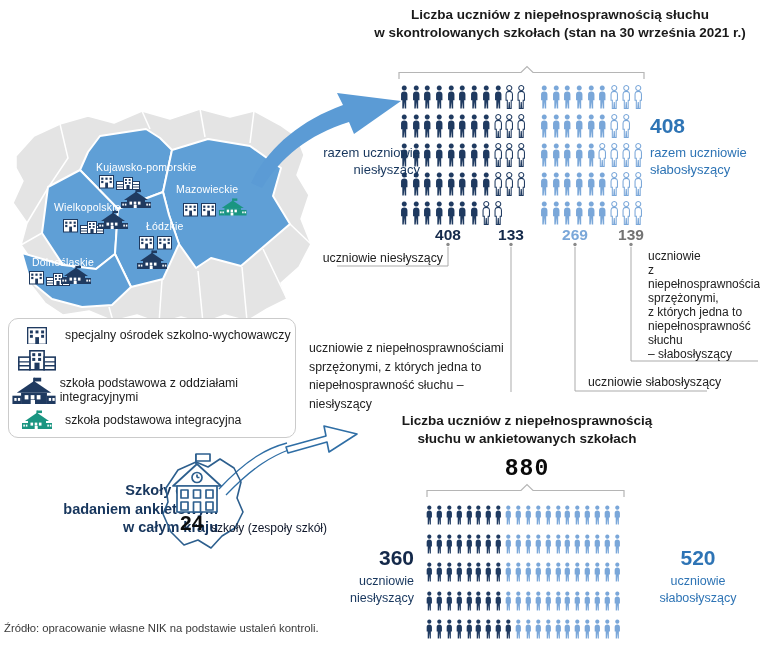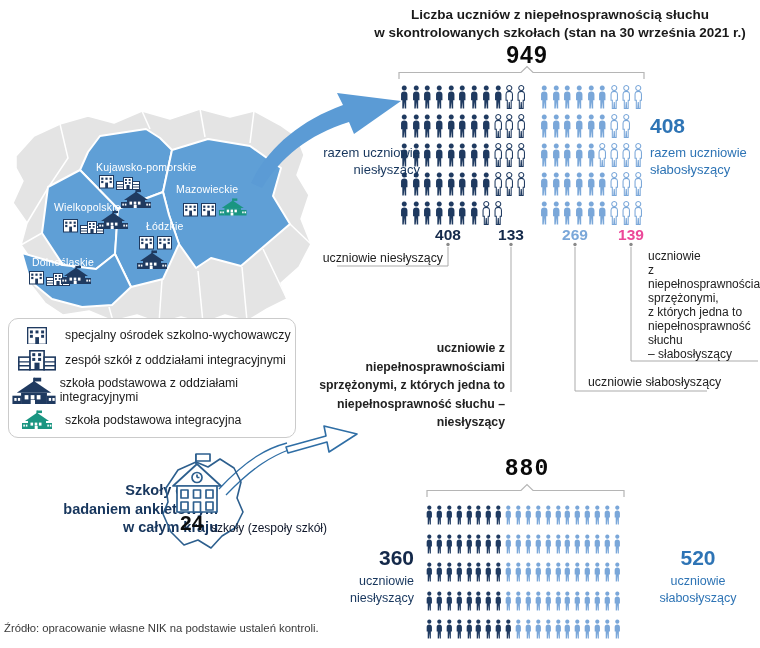--- a/index.html
+++ b/index.html
@@ -34,26 +34,26 @@
   .side-label{font-size:13px;line-height:17px;}
   #lbl-deaf-group{left:280px;top:144px;width:140px;text-align:right;color:#17365d;}
   #lbl-hard-group{left:650px;top:144px;width:110px;text-align:left;color:#2e74b5;}
   #num-hard-group{left:650px;top:114px;font-size:21px;font-weight:800;color:#2e74b5;}
 
   
   .pic-val{top:226px;width:46px;text-align:center;font-size:15.5px;font-weight:800;}
   #v-408{left:425px;color:#14294a;}
   #v-133{left:488px;color:#14294a;}
   #v-269{left:552px;color:#7aa7d9;}
-  #v-139{left:608px;color:#ec4899;}
+  #v-139{left:608px;color:#737373;}
 
   
   .callout{font-size:12.3px;line-height:18px;color:#222;}
   #co-deaf{left:303px;top:249px;width:140px;text-align:right;}
-  #co-deaf-multi{left:309px;top:339px;width:196px;text-align:right;line-height:18.5px;font-weight:bold;}
+  #co-deaf-multi{left:309px;top:339px;width:196px;line-height:18.5px;}
   #co-hard{left:588px;top:373px;width:140px;}
   #co-hard-multi{left:648px;top:249px;width:118px;line-height:14px;font-size:12px;}
 
   
   #map{left:0;top:96px;}
   .region-label{position:absolute;color:#fff;font-size:10.5px;letter-spacing:.2px;}
   #rl-0{left:96px;top:161px;}
   #rl-1{left:176px;top:183px;}
   #rl-2{left:54px;top:201px;}
   #rl-3{left:146px;top:220px;}
@@ -318,21 +318,20 @@
       <path fill="none" stroke="#2f6ea5" stroke-width="1.3" d="M219 489 C248 458 268 448 287 443"></path>
       <path fill="none" stroke="#2f6ea5" stroke-width="1.3" d="M226 495 C254 466 272 456 291 449"></path>
       <path fill="#fff" stroke="#2f6ea5" stroke-width="1.6" stroke-linejoin="round" d="M286 447 L326 436 L324 426 L357 434 L329 452 L327 442 L288 453 Z"></path>
     </g>
   </svg>
 
   <div class="abs chart-title" id="top-title">
     <div>Liczba uczniów z niepełnosprawnością słuchu</div>
     <div>w skontrolowanych szkołach  (stan na 30 września 2021 r.)</div>
   </div>
-  <div class="abs big-total" id="total-949">949</div>
 
   <div class="abs" id="pg-top-left">
       <div class="prow">
         <svg class="person f c-dark" viewBox="0 0 20 46">
           <path d="M10 1 a4.8 4.8 0 1 0 0.02 0 Z M10 12.3 c-3.9 0 -6.1 2.2 -6.1 5.9 L3.9 29 L6.3 29 L6.3 45 L9.1 45 L10 32.5 L10.9 45 L13.7 45 L13.7 29 L16.1 29 L16.1 18.2 c0 -3.7 -2.2 -5.9 -6.1 -5.9 Z"></path>
         </svg>
         <svg class="person f c-dark" viewBox="0 0 20 46">
           <path d="M10 1 a4.8 4.8 0 1 0 0.02 0 Z M10 12.3 c-3.9 0 -6.1 2.2 -6.1 5.9 L3.9 29 L6.3 29 L6.3 45 L9.1 45 L10 32.5 L10.9 45 L13.7 45 L13.7 29 L16.1 29 L16.1 18.2 c0 -3.7 -2.2 -5.9 -6.1 -5.9 Z"></path>
         </svg>
         <svg class="person f c-dark" viewBox="0 0 20 46">
@@ -696,21 +695,20 @@
             <rect x="0.5" y="4.5" width="7" height="8" fill="#fff" stroke="#1f3a60" stroke-width="1"></rect>
             <rect x="16.5" y="4.5" width="7" height="8" fill="#fff" stroke="#1f3a60" stroke-width="1"></rect>
             <path d="M0.5 7.5 H7.5 M0.5 10 H7.5 M16.5 7.5 H23.5 M16.5 10 H23.5" stroke="#1f3a60" stroke-width="0.9" fill="none"></path>
             <rect x="9" y="2" width="1.9" height="1.9" fill="#1f3a60"></rect>
             <rect x="12.7" y="2" width="1.9" height="1.9" fill="#1f3a60"></rect>
             <rect x="9" y="5" width="1.9" height="1.9" fill="#1f3a60"></rect>
             <rect x="12.7" y="5" width="1.9" height="1.9" fill="#1f3a60"></rect>
             <rect x="10.4" y="8" width="3.2" height="4.5" fill="#1f3a60"></rect>
           </svg>
         </span>
-      <span class="lg-label">zespół szkół z oddziałami integracyjnymi</span>
     </div>
     <div class="lg-row">
       <span class="lg-ic">
           <svg viewBox="0 0 32 19" width="46">
             <path d="M16 4 L16 0.5" stroke="#1f3a60" stroke-width="1.2"></path>
             <rect x="16" y="0.5" width="5" height="2.6" fill="#1f3a60"></rect>
             <path d="M16 2.8 L4 11 L28 11 Z" fill="#1f3a60"></path>
             <rect x="7" y="11" width="18" height="8" fill="#1f3a60"></rect>
             <rect x="1" y="13" width="6" height="6" fill="#1f3a60"></rect>
             <rect x="25" y="13" width="6" height="6" fill="#1f3a60"></rect>
@@ -769,20 +767,24 @@
         <rect x="28.5" y="38" width="7" height="8"></rect>
         <rect x="41" y="38" width="7" height="8"></rect>
       <rect x="16" y="50" width="7" height="8"></rect>
         <rect x="28.5" y="50" width="7" height="10"></rect>
         <rect x="41" y="50" width="7" height="8"></rect>
     </g>
   </svg>
   <div class="abs" id="survey-count">24</div>
   <div class="abs" id="survey-suffix">szkoły (zespoły szkół)</div>
 
+  <div class="abs chart-title" id="bottom-title">
+    <div>Liczba uczniów z niepełnosprawnością</div>
+    <div>słuchu w ankietowanych szkołach</div>
+  </div>
   <div class="abs big-total" id="total-880">880</div>
   <div class="abs" id="pg-bottom">
       <div class="prow">
         <svg class="person f c-dark" viewBox="0 0 20 46">
           <path d="M10 1 a4.8 4.8 0 1 0 0.02 0 Z M10 12.3 c-3.9 0 -6.1 2.2 -6.1 5.9 L3.9 29 L6.3 29 L6.3 45 L9.1 45 L10 32.5 L10.9 45 L13.7 45 L13.7 29 L16.1 29 L16.1 18.2 c0 -3.7 -2.2 -5.9 -6.1 -5.9 Z"></path>
         </svg>
         <svg class="person f c-dark" viewBox="0 0 20 46">
           <path d="M10 1 a4.8 4.8 0 1 0 0.02 0 Z M10 12.3 c-3.9 0 -6.1 2.2 -6.1 5.9 L3.9 29 L6.3 29 L6.3 45 L9.1 45 L10 32.5 L10.9 45 L13.7 45 L13.7 29 L16.1 29 L16.1 18.2 c0 -3.7 -2.2 -5.9 -6.1 -5.9 Z"></path>
         </svg>
         <svg class="person f c-dark" viewBox="0 0 20 46">

